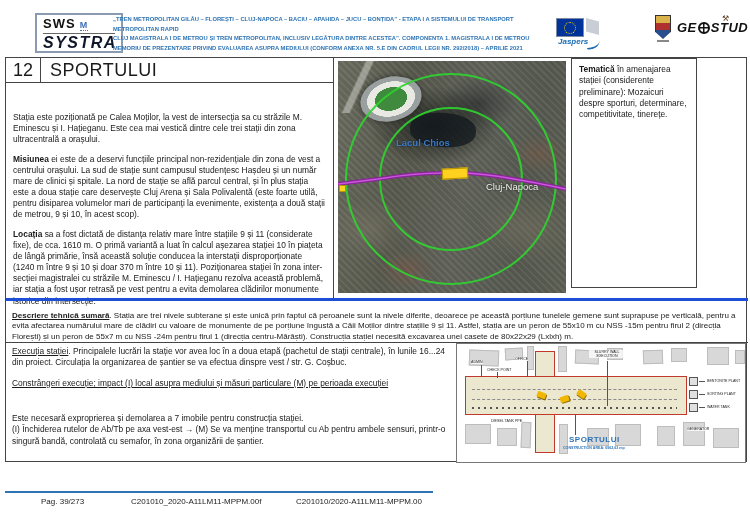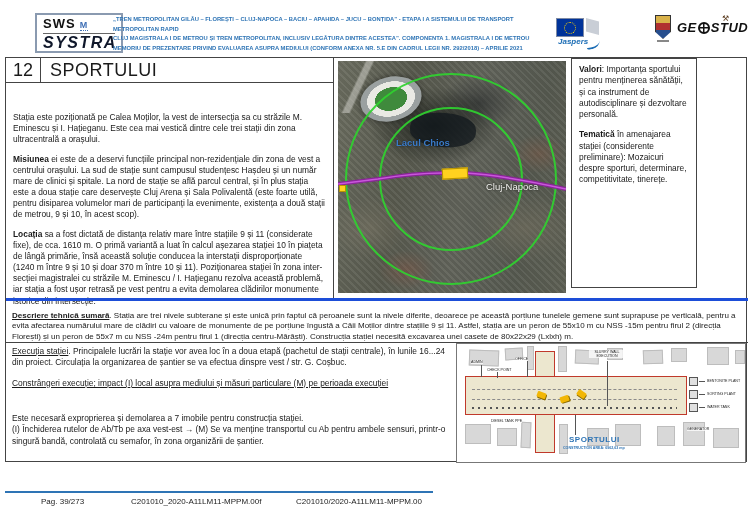--- a/index.html
+++ b/index.html
@@ -153,21 +153,20 @@
         <path d="M0,123 L40,118 C70,113 90,112 105,112 L128,112 C162,114 200,122 228,128" fill="none" stroke="#8E1F9E" stroke-width="4" opacity="0.9"></path>
         <path d="M0,123 L40,118 C70,113 90,112 105,112 L128,112 C162,114 200,122 228,128" fill="none" stroke="#D05CE3" stroke-width="1.5" opacity="0.9"></path>
       </svg>
       <div class="station-rect"></div>
       <div class="dot9"></div>
       <div class="lbl-lake">Lacul Chios</div>
       <div class="lbl-city">Cluj-Napoca</div>
     </div>
 
     <div class="sidebar">
-      <p><b>Valori</b><span>: Importanța sportului pentru menținerea sănătății, și ca instrument de autodisciplinare și dezvoltare personală.</span></p>
       <p><b>Tematică</b><span> în amenajarea stației (considerente preliminare): Mozaicuri despre sporturi, determinare, competitivitate, tinerețe.</span></p>
     </div>
 
     <div class="row-desc">
       <u><b>Descriere tehnică sumară</b></u><span>. Stația are trei nivele subterane și este unică prin faptul că peroanele sunt la nivele diferite, deoarece pe această porțiune tunelele gemene sunt suprapuse pe verticală, pentru a evita afectarea numărului mare de clădiri cu valoare de monumente de pe porțiune îngustă a Căii Moților dintre stațiile 9 și 11. Astfel, stația are un peron de 55x10 m cu NSS -15m pentru firul 2 (direcția Florești) și un peron de 55x7 m cu NSS -24m pentru firul 1 (direcția centru-Mărăști). Construcția stației necesită excavarea unei casete de 80x22x29 (Lxlxh) m.</span>
     </div>
 
     <div class="row-bottom">
       <div class="bottom-text">
         <p><u>Execuția stației</u><span>. Principalele lucrări la stație vor avea loc în a doua etapă (pachetul de stații centrale), în lunile 16...24 din proiect. Circulația la organizarea de șantier se va efectua dinspre vest / str. G. Coșbuc.</span></p>

